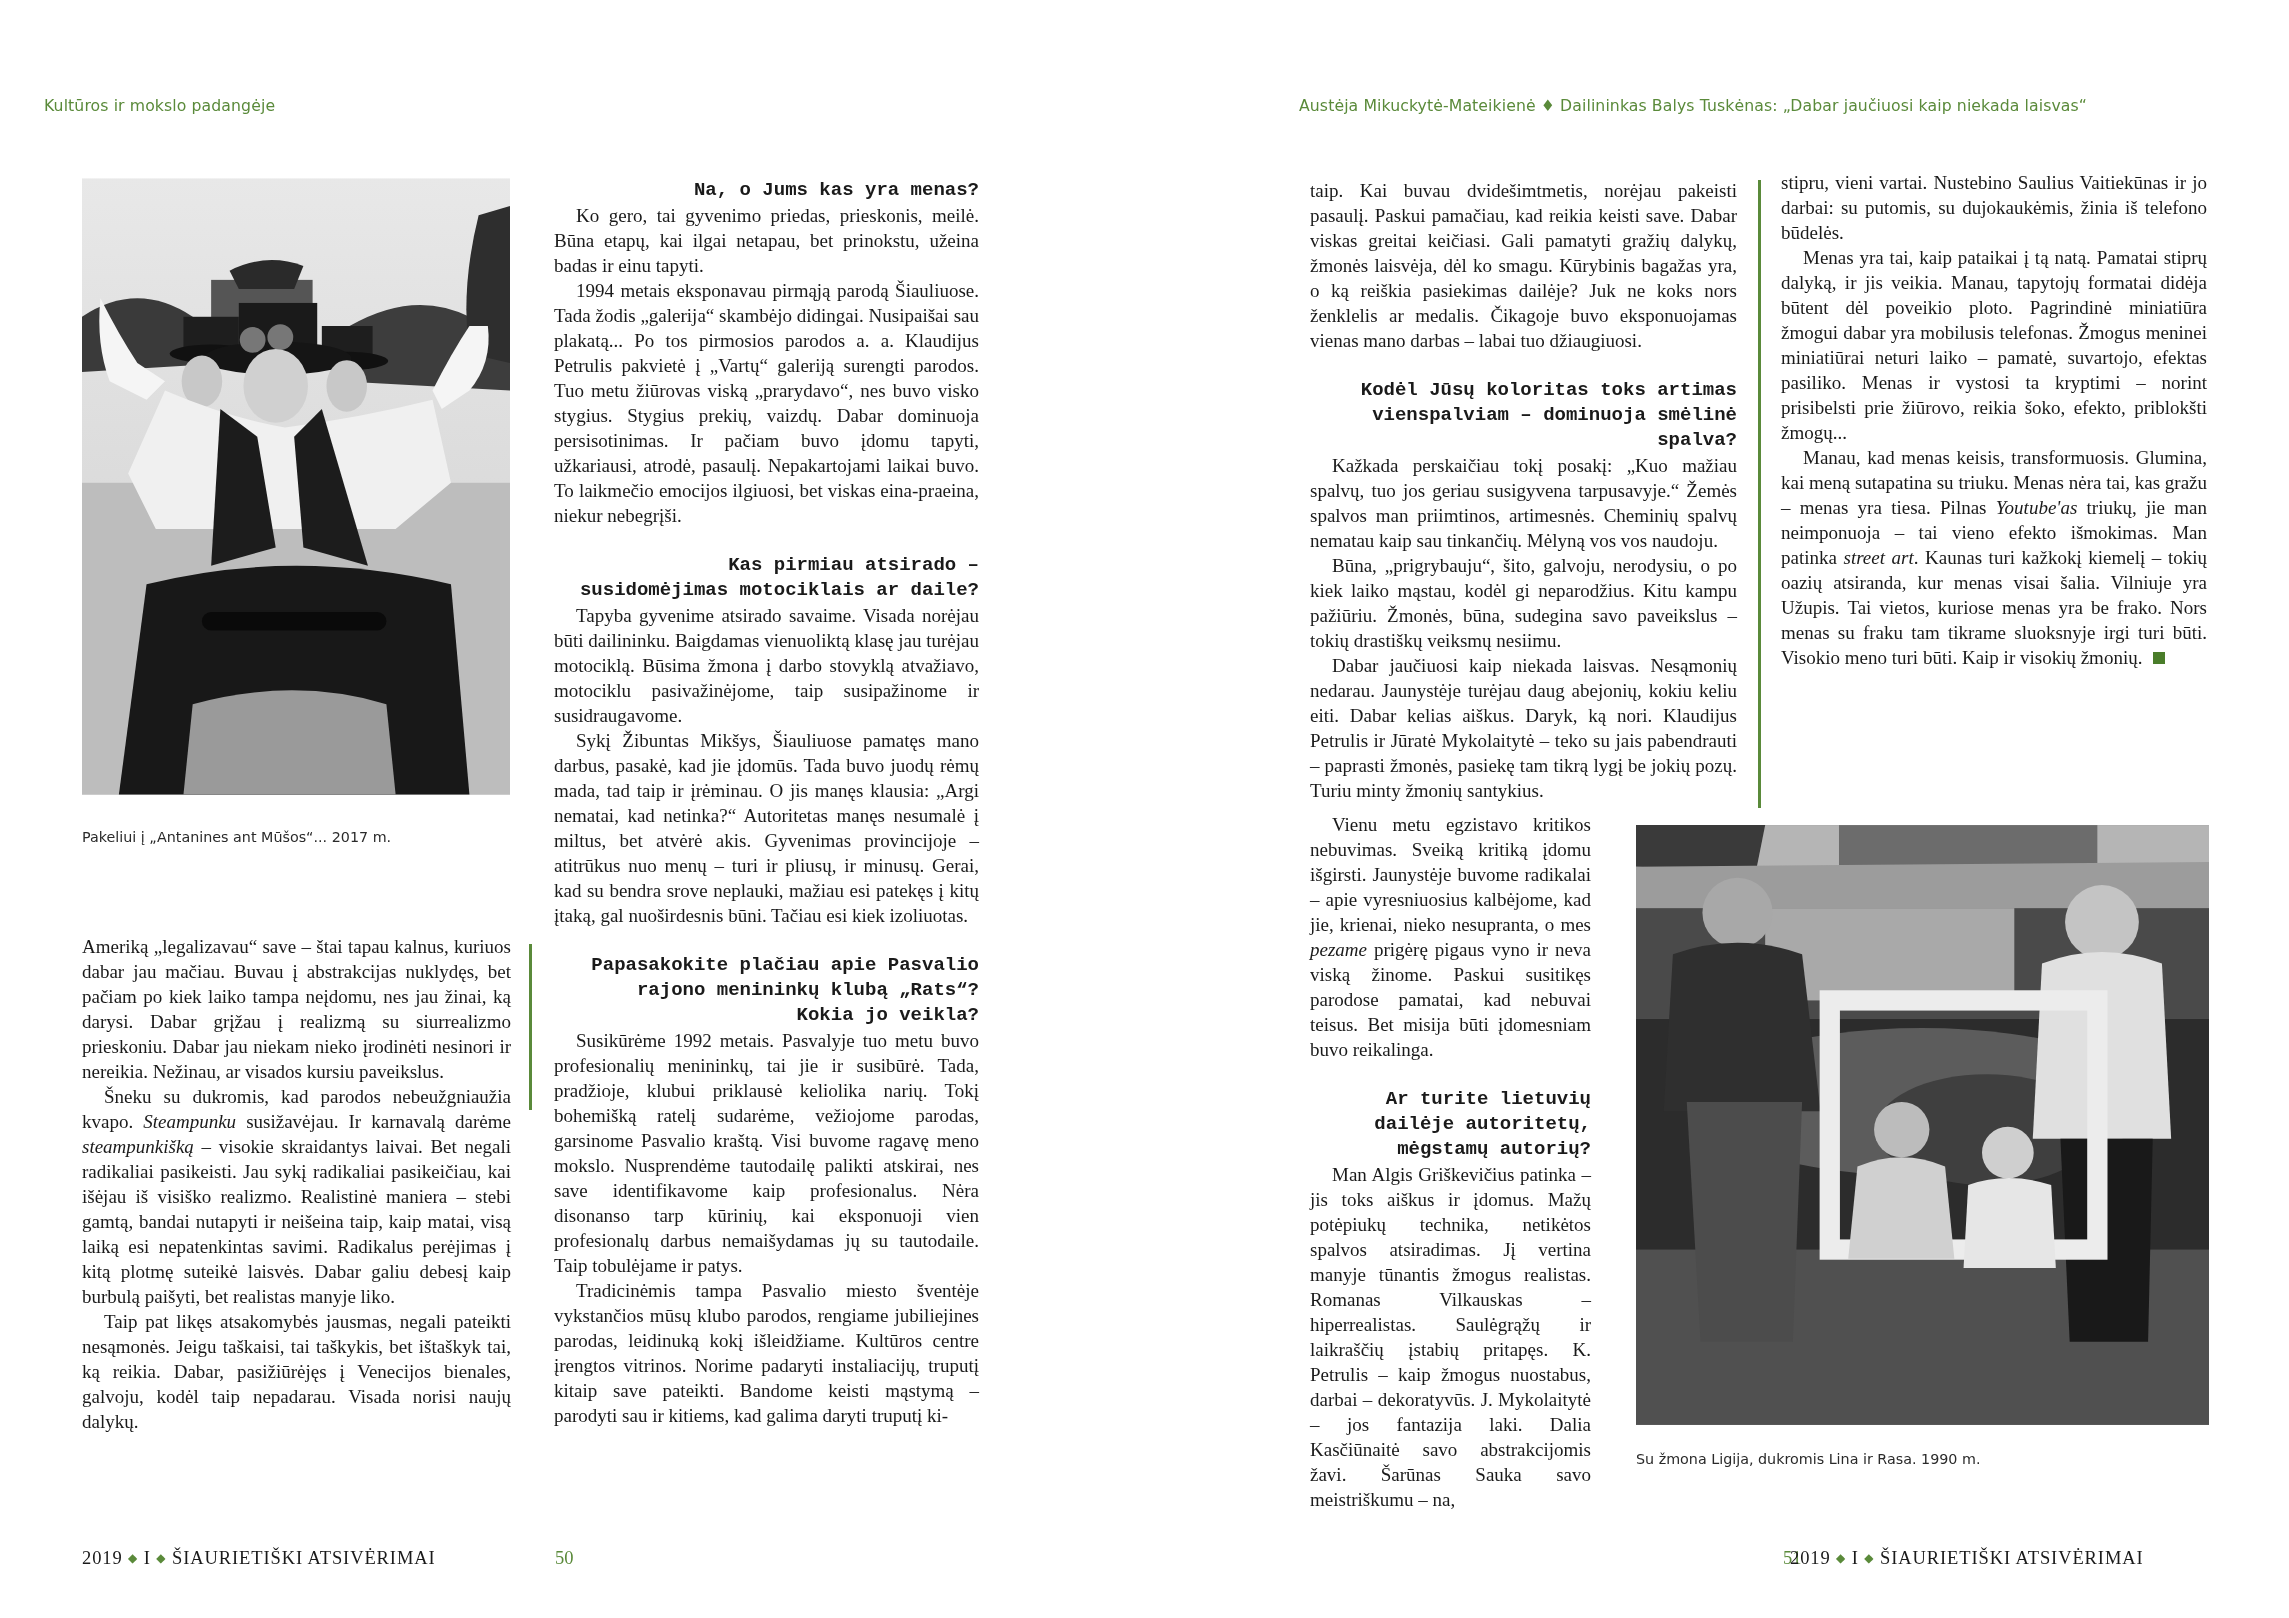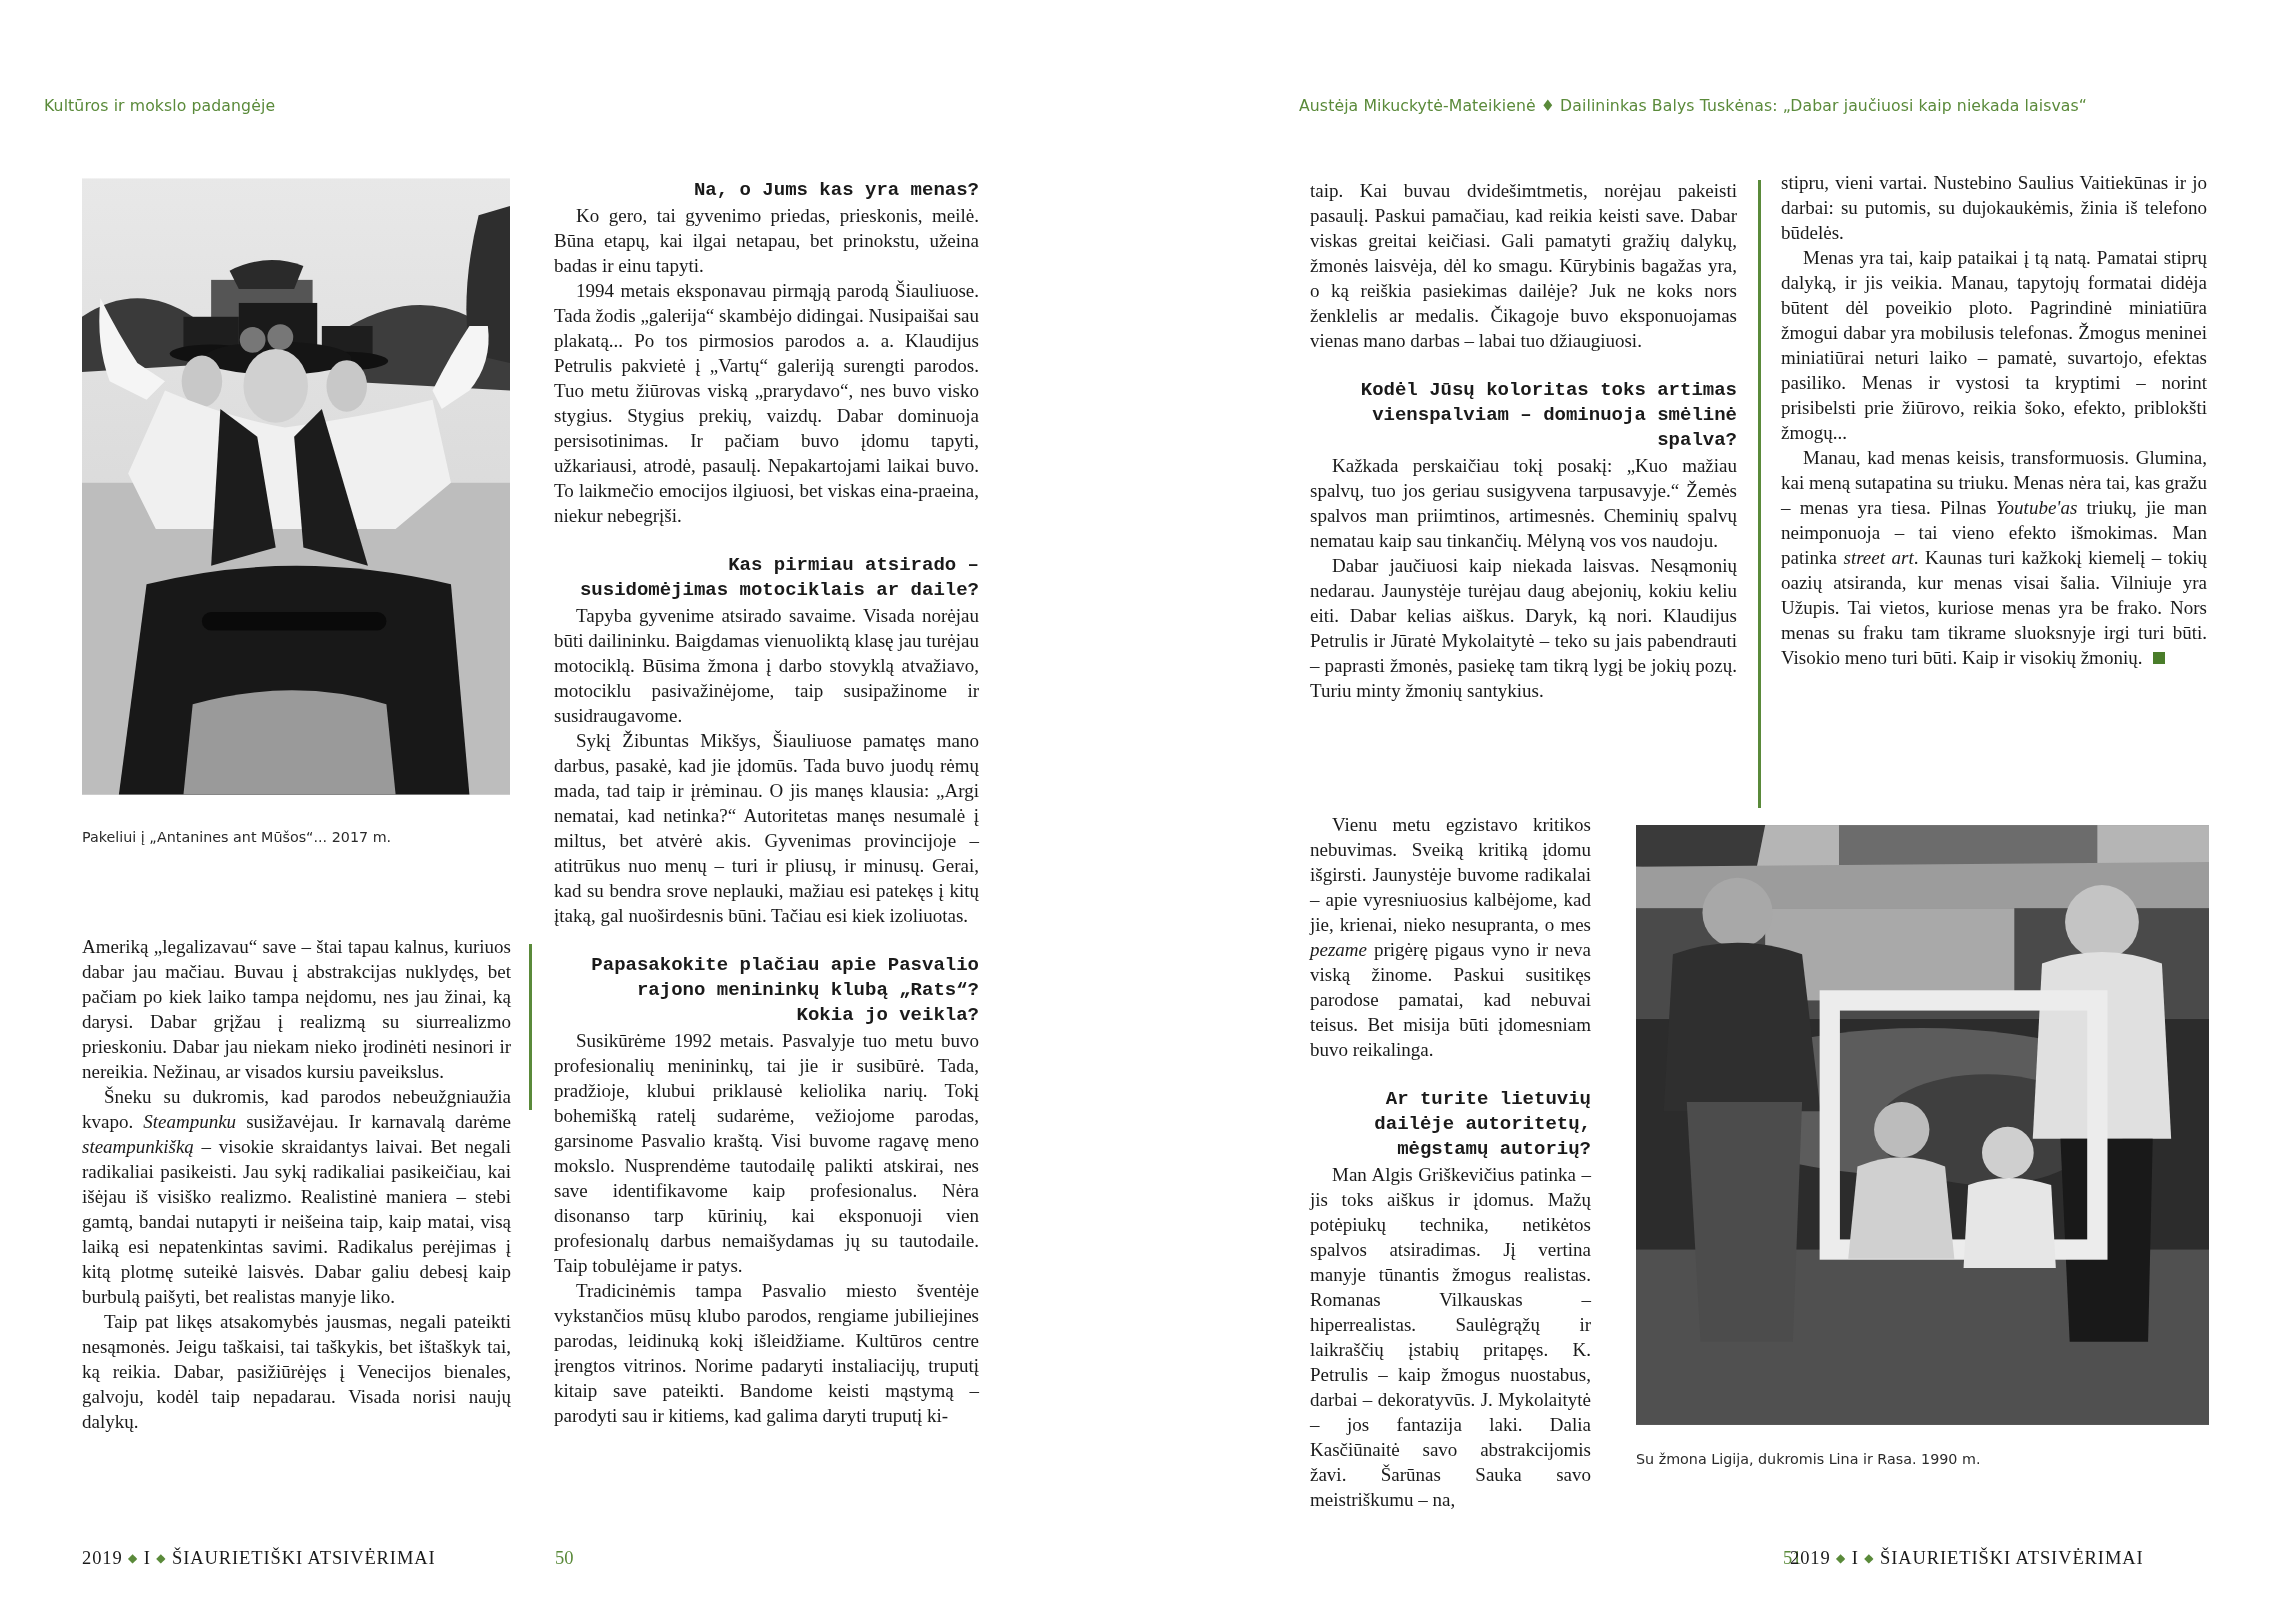--- a/index.html
+++ b/index.html
@@ -89,20 +89,21 @@
 <div class="footer" style="left:82px;">
   <span>2019</span><span class="dot">◆</span><span>I</span><span class="dot">◆</span><span>ŠIAURIETIŠKI ATSIVĖRIMAI</span>
 </div>
 <div class="pagenum" style="left:523px;">50</div>
 
 <div class="col" style="left:1310px; top:178px; width:427px;">
   <p class="noindent">taip. Kai buvau dvidešimtmetis, norėjau pakeisti pasaulį. Paskui pamačiau, kad reikia keisti save. Dabar viskas greitai keičiasi. Gali pamatyti gražių dalykų, žmonės laisvėja, dėl ko smagu. Kūrybinis bagažas yra, o ką reiškia pasiekimas dailėje? Juk ne koks nors ženklelis ar medalis. Čikagoje buvo eksponuojamas vienas mano darbas – labai tuo džiaugiuosi.</p>
   <div class="gap"></div>
   <h3>Kodėl Jūsų koloritas toks artimas vienspalviam – dominuoja smėlinė spalva?</h3>
   <p>Kažkada perskaičiau tokį posakį: „Kuo mažiau spalvų, tuo jos geriau susigyvena tarpusavyje.“ Žemės spalvos man priimtinos, artimesnės. Cheminių spalvų nematau kaip sau tinkančių. Mėlyną vos vos naudoju.</p>
+  <p>Būna, „prigrybauju“, šito, galvoju, nerodysiu, o po kiek laiko mąstau, kodėl gi neparodžius. Kitu kampu pažiūriu. Žmonės, būna, sudegina savo paveikslus – tokių drastiškų veiksmų nesiimu.</p>
   <p>Dabar jaučiuosi kaip niekada laisvas. Nesąmonių nedarau. Jaunystėje turėjau daug abejonių, kokiu keliu eiti. Dabar kelias aiškus. Daryk, ką nori. Klaudijus Petrulis ir Jūratė Mykolaitytė – teko su jais pabendrauti – paprasti žmonės, pasiekę tam tikrą lygį be jokių pozų. Turiu minty žmonių santykius.</p>
 </div>
 <div class="col" style="left:1310px; top:812px; width:281px;">
   <p><span>Vienu metu egzistavo kritikos nebuvimas. Sveiką kritiką įdomu išgirsti. Jaunystėje buvome radikalai – apie vyresniuosius kalbėjome, kad jie, krienai, nieko nesupranta, o mes </span><i>pezame</i><span> prigėrę pigaus vyno ir neva viską žinome. Paskui susitikęs parodose pamatai, kad nebuvai teisus. Bet misija būti įdomesniam buvo reikalinga.</span></p>
   <div class="gap"></div>
   <h3>Ar turite lietuvių dailėje autoritetų, mėgstamų autorių?</h3>
   <p>Man Algis Griškevičius patinka – jis toks aiškus ir įdomus. Mažų potėpiukų technika, netikėtos spalvos atsiradimas. Jį vertina manyje tūnantis žmogus realistas. Romanas Vilkauskas – hiperrealistas. Saulėgrąžų ir laikraščių įstabių pritapęs. K. Petrulis – kaip žmogus nuostabus, darbai – dekoratyvūs. J. Mykolaitytė – jos fantazija laki. Dalia Kasčiūnaitė savo abstrakcijomis žavi. Šarūnas Sauka savo meistriškumu – na,</p>
 </div>
 
 <div class="vrule" style="left:1758px; top:180px; height:628px;"></div>

